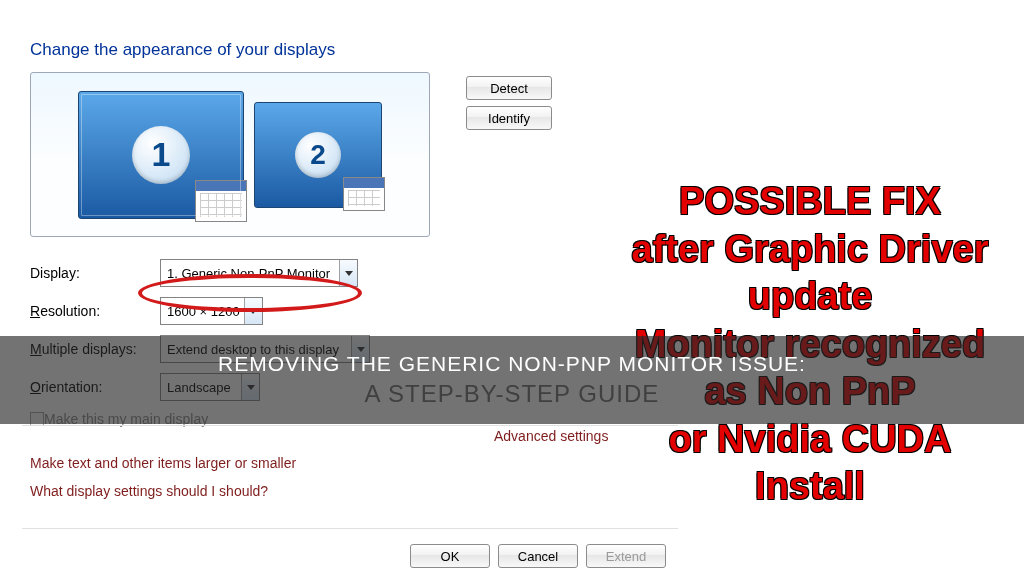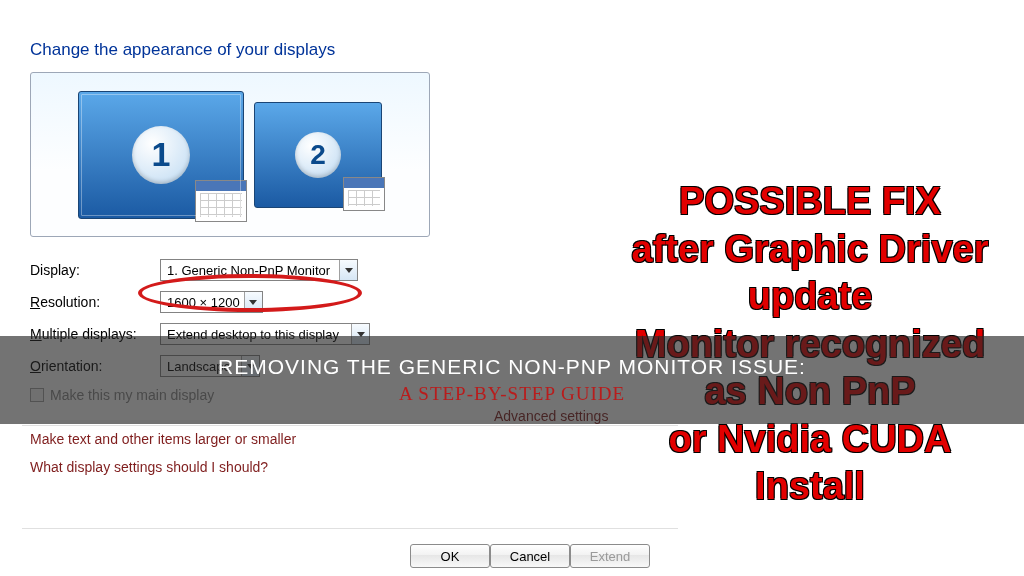--- a/index.html
+++ b/index.html
@@ -30,49 +30,49 @@
 
   .side-buttons { display:flex; flex-direction:column; gap:6px; padding-top:4px; }
   .win7btn { min-width:86px; height:24px; font-size:13px; border:1px solid #8b8b8b; border-radius:3px;
     background:linear-gradient(to bottom,#ffffff 0%,#f2f2f2 45%,#e6e6e6 46%,#f8f8f8 100%); cursor:pointer; padding:0 10px;}
   .win7btn.disabled{color:#9a9a9a;}
 
   .form-rows { margin-top:22px; font-size:14px; }
   .fr { display:flex; align-items:center; margin-bottom:10px; }
   .fr label { width:130px; color:#000; }
   .fr label .u{text-decoration:underline;}
-  .combo { height:22px; font-size:13px; border:1px solid #838383; background:#fff; padding:0 22px 0 6px; position:relative; display:inline-flex; align-items:center; min-width:100px;}
+  .combo { height:28px; font-size:13px; border:1px solid #838383; background:#fff; padding:0 22px 0 6px; position:relative; display:inline-flex; align-items:center; min-width:100px;}
   .combo .arrow{position:absolute;right:0;top:0;bottom:0;width:18px;border-left:1px solid #a0a0a0;background:linear-gradient(to bottom,#f7fbff,#d6e6f5);display:flex;align-items:center;justify-content:center;}
   .combo .arrow::after{content:"";border-left:4px solid transparent;border-right:4px solid transparent;border-top:5px solid #333;}
   .combo.display{min-width:198px;}
   .combo.long{min-width:210px;}
   .circle-mark{ position:absolute; border:4px solid #d31a1a; border-radius:50%; width:224px; height:38px; left:138px; top:246px; pointer-events:none; }
 
-  .chk-row{margin-top:10px;font-size:14px;color:#888;display:flex;align-items:center;gap:6px;}
+  .chk-row{margin-top:10px;font-size:14px;color:#888;display:flex;align-items:center;}
   .chk{width:14px;height:14px;border:1px solid #a0a0a0;background:#f5f5f5;}
 
   .linky{color:#7f1d1d;font-size:14px;cursor:pointer;}
-  .adv{position:absolute;left:494px;top:380px;}
+  .adv{position:absolute;left:494px;top:400px;}
   .lnk1{margin-top:28px;display:block;}
   .lnk2{margin-top:12px;display:block;}
 
   .sep { position:absolute; left:22px; width:656px; height:1px; background:#e0e0e0; }
   .sep.s1{top:397px;}
   .sep.s2{top:500px;}
 
-  .okc-row{position:absolute;left:410px;top:516px;display:flex;}
+  .okc-row{position:absolute;left:410px;top:516px;display:flex;gap:8px;}
   .okc-row .win7btn{min-width:80px;}
 
   
   .annot { position:absolute; left:610px; top:150px; width:400px; font-family:Georgia,"Times New Roman",serif; font-weight:bold; font-size:38px; line-height:1.25; color:#e20000; text-shadow:-1px -1px 0 #000,1px -1px 0 #000,-1px 1px 0 #000,1px 1px 0 #000; text-align:center; pointer-events:none;}
 
   
   .overlay{position:absolute;left:0;top:308px;width:1024px;height:88px;background:rgba(40,40,40,0.65);display:flex;flex-direction:column;align-items:center;justify-content:center;pointer-events:none;}
   .overlay .t1{color:#fff;font-size:21px;letter-spacing:1px;font-weight:400;}
-  .overlay .t2{color:#b91c1c;font-size:19px;letter-spacing:1px;font-weight:400;margin-top:4px;font-family:Liberation Serif, serif;}
+  .overlay .t2{color:#404040;font-size:24px;letter-spacing:1px;font-weight:400;margin-top:4px;}
 </style>
 </head>
 <body>
 <div class="frame">
 
   <div class="panel">
     <h1>Change the appearance of your displays</h1>
 
     <div class="preview-row">
       <div class="preview-box">
@@ -81,20 +81,24 @@
               <span class="mon-num">1</span>
             </div>
           <div class="calgrid"></div>
         </div>
         <div class="monitor m2">
           <div class="mon-num-wrap">
               <span class="mon-num">2</span>
             </div>
           <div class="calgrid"></div>
         </div>
+      </div>
+      <div class="side-buttons">
+        <button class="win7btn">Detect</button>
+        <button class="win7btn">Identify</button>
       </div>
     </div>
 
     <div class="form-rows">
       <div class="fr">
         <label>Display:</label>
         <div class="combo display">
           <span>1. Generic Non-PnP Monitor</span>
           <span class="arrow"></span>
         </div>

